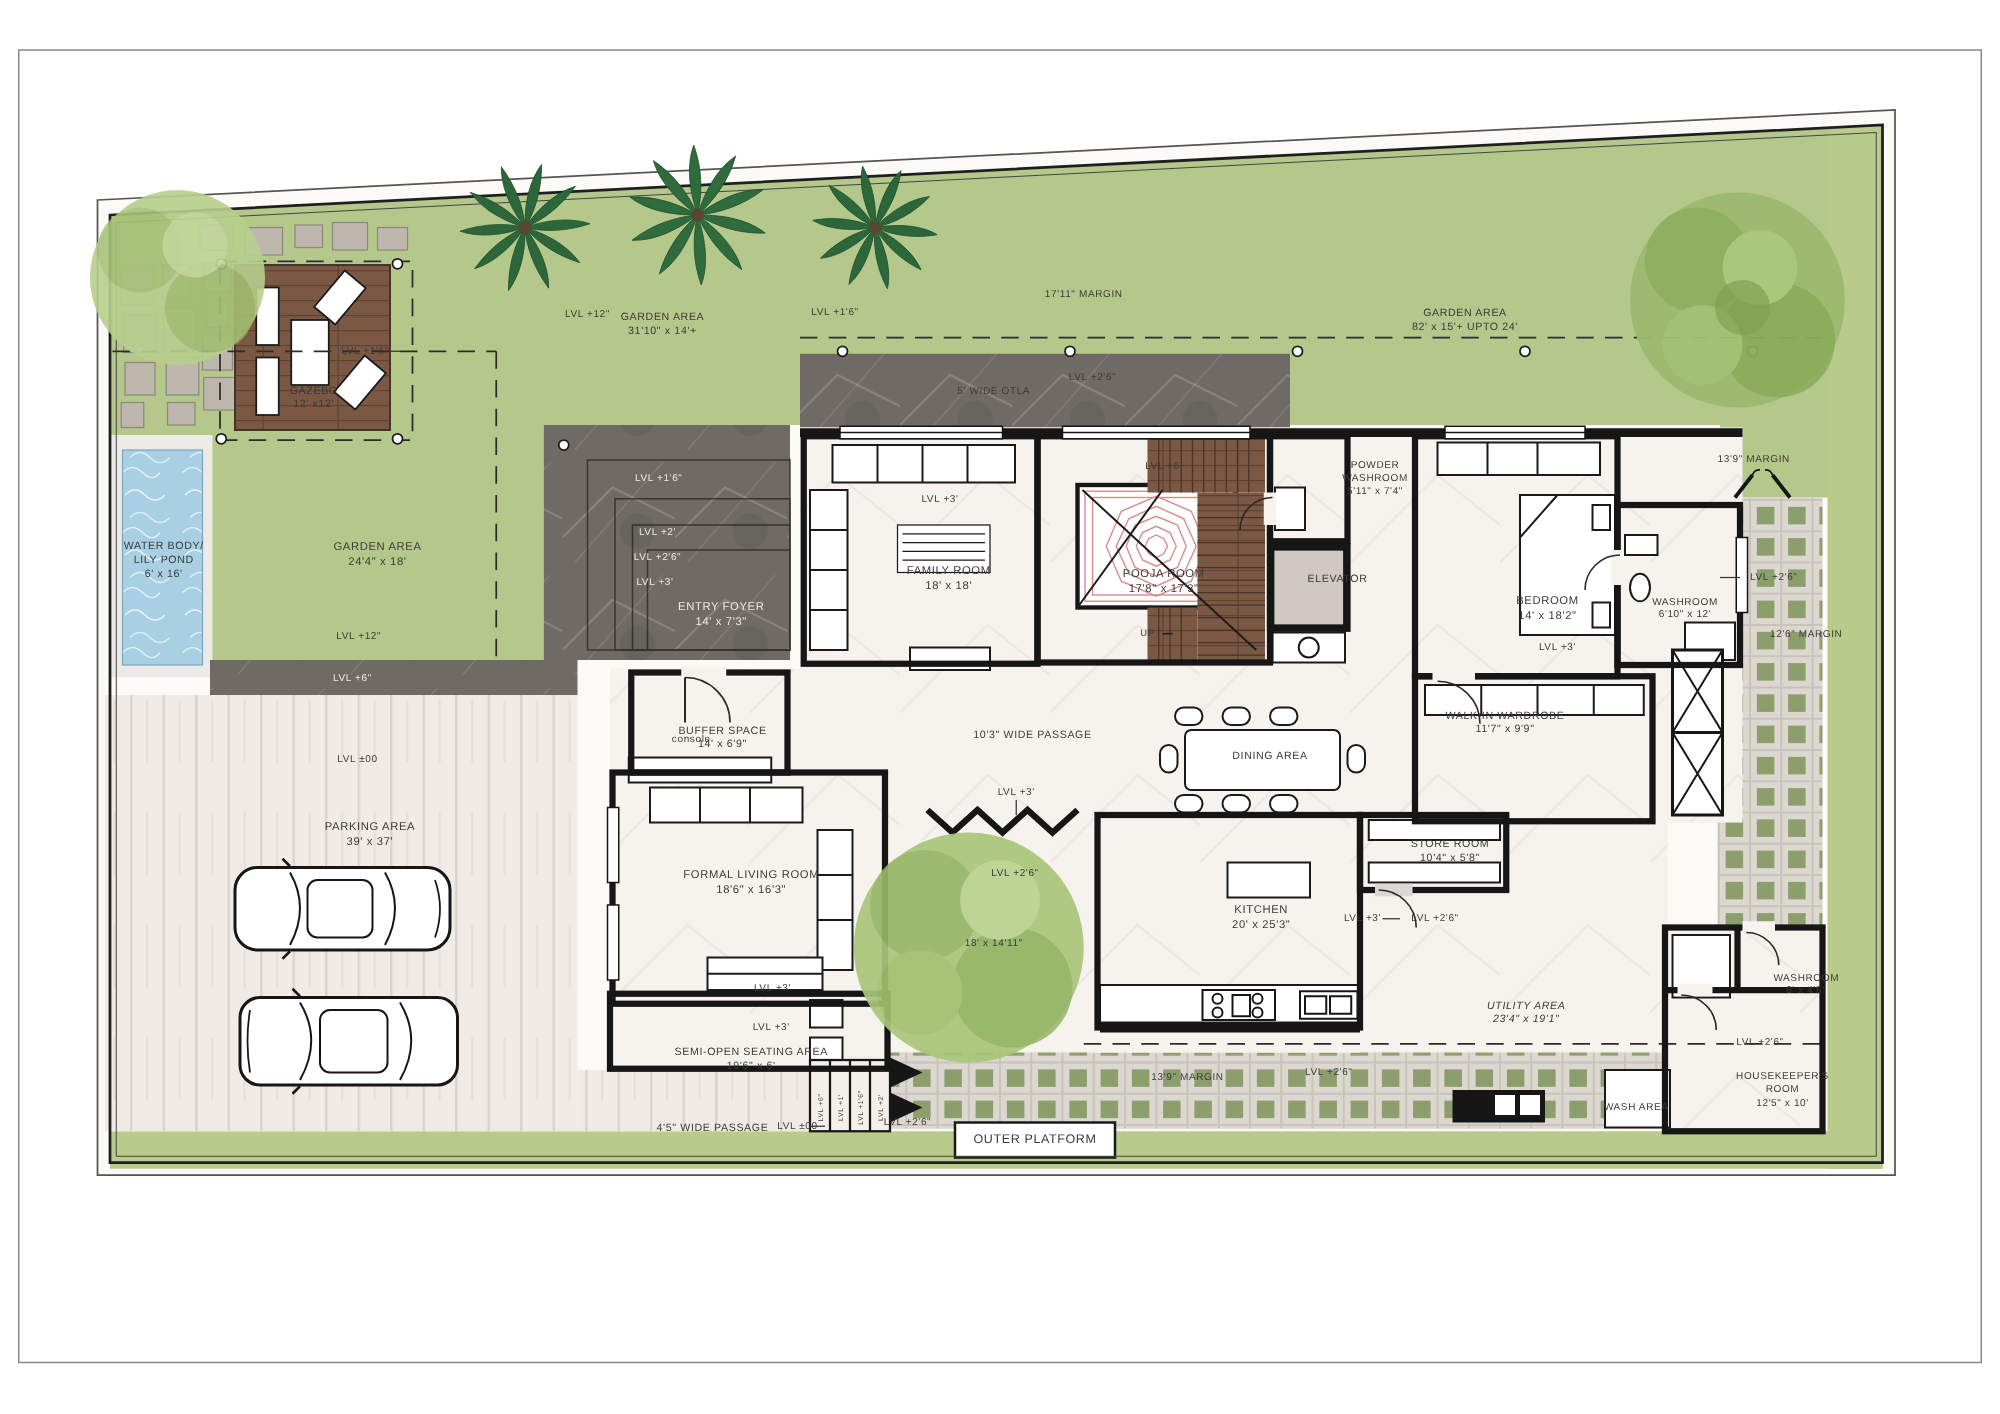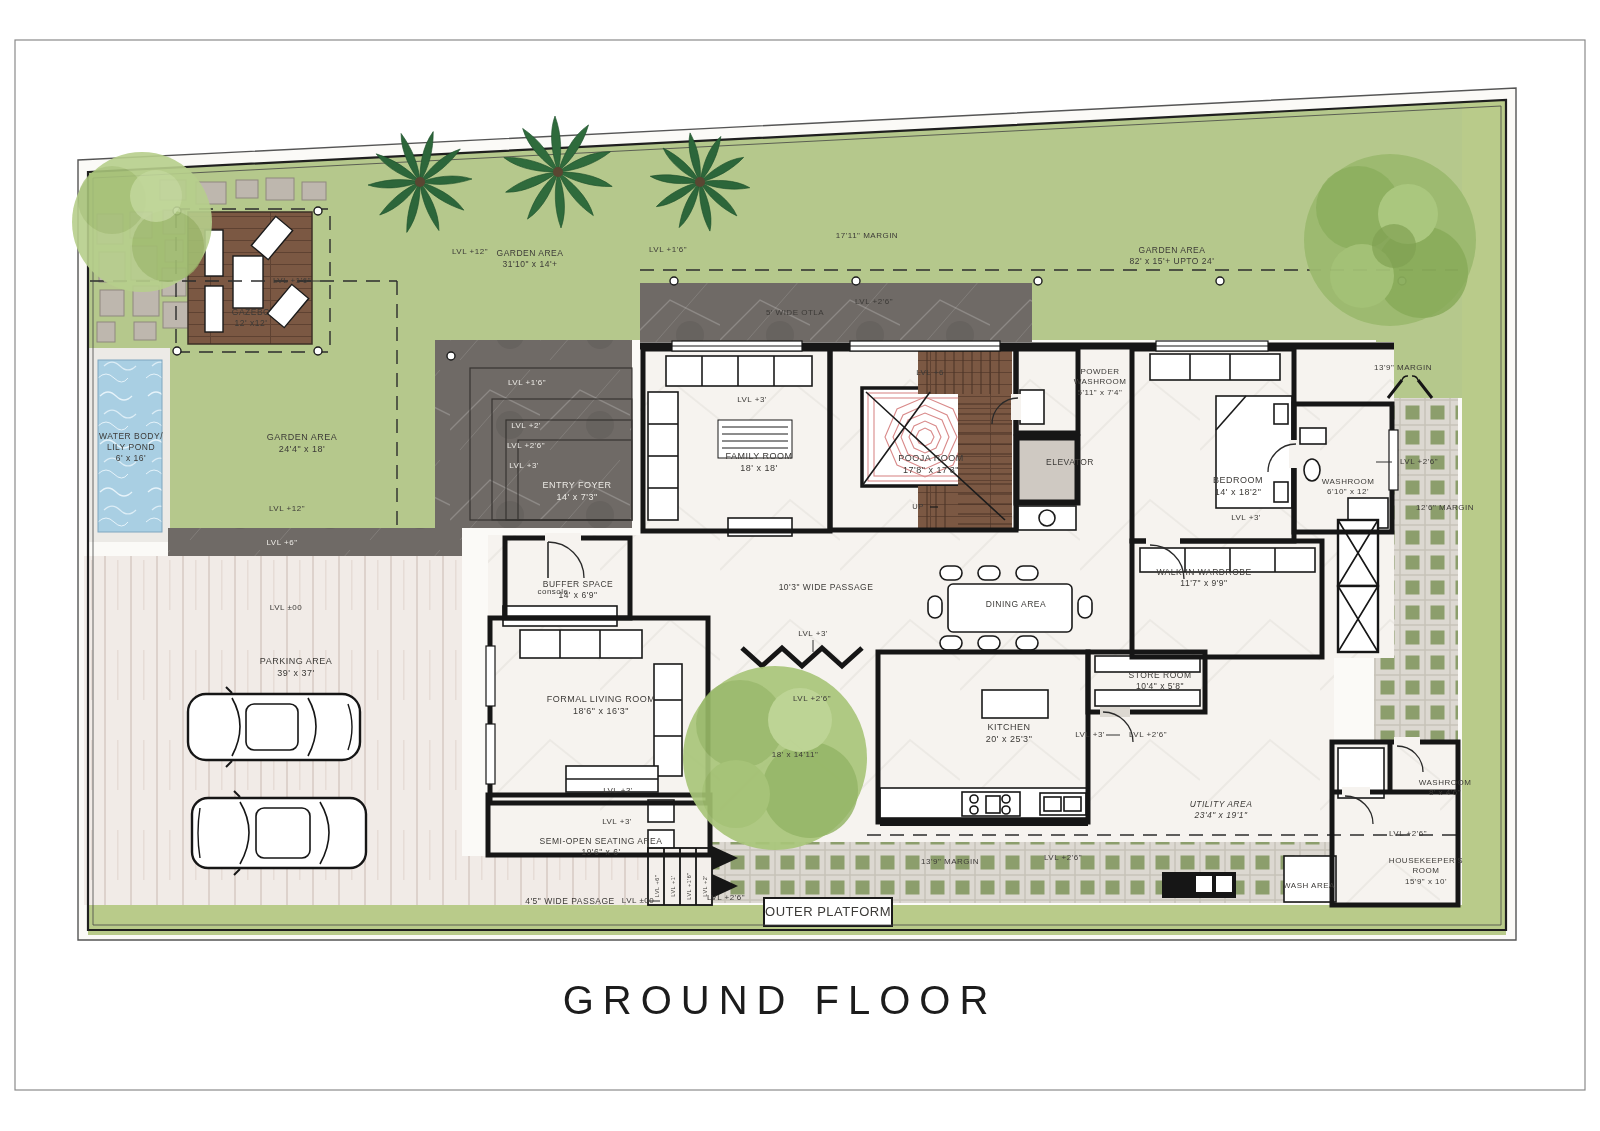--- a/index.html
+++ b/index.html
@@ -515,27 +515,26 @@
 10'4" x 5'8"</div>
       <div class="lbl" style="left: 1221px; top: 810px; font-size: 8.5px; transform: translate(-50%, -50%); font-style: italic;">UTILITY AREA
 23'4" x 19'1"</div>
       <div class="lbl" style="left: 950px; top: 862px; font-size: 8px; transform: translate(-50%, -50%);">13'9" MARGIN</div>
       <div class="lbl" style="left: 1063px; top: 858px; font-size: 8px; transform: translate(-50%, -50%);">LVL +2'6"</div>
       <div class="lbl" style="left: 1445px; top: 788px; font-size: 8px; transform: translate(-50%, -50%);">WASHROOM
 8' x 4'6"</div>
       <div class="lbl" style="left: 1408px; top: 834px; font-size: 8px; transform: translate(-50%, -50%);">LVL +2'6"</div>
       <div class="lbl" style="left: 1426px; top: 872px; font-size: 8px; transform: translate(-50%, -50%);">HOUSEKEEPER'S
 ROOM
-15'9" x 10'</div>
+12'5" x 10'</div>
       <div class="lbl" style="left: 1309px; top: 886px; font-size: 8px; transform: translate(-50%, -50%);">WASH AREA</div>
-      <div class="lbl" style="left: 828px; top: 912px; font-size: 13px; transform: translate(-50%, -50%);">OUTER PLATFORM</div>
+      <div class="lbl" style="left: 828px; top: 912px; font-size: 10px; transform: translate(-50%, -50%);">OUTER PLATFORM</div>
       <div class="lbl" style="left: 570px; top: 902px; font-size: 8.5px; transform: translate(-50%, -50%);">4'5" WIDE PASSAGE</div>
       <div class="lbl" style="left: 638px; top: 901px; font-size: 8px; transform: translate(-50%, -50%);">LVL ±00</div>
       <div class="lbl" style="left: 726px; top: 898px; font-size: 8px; transform: translate(-50%, -50%);">LVL +2'6"</div>
       <div class="lbl" style="left: 658px; top: 886px; font-size: 5.5px; transform: translate(-50%, -50%) rotate(-90deg);">LVL +6"</div>
       <div class="lbl" style="left: 674px; top: 886px; font-size: 5.5px; transform: translate(-50%, -50%) rotate(-90deg);">LVL +1'</div>
       <div class="lbl" style="left: 690px; top: 886px; font-size: 5.5px; transform: translate(-50%, -50%) rotate(-90deg);">LVL +1'6"</div>
       <div class="lbl" style="left: 706px; top: 886px; font-size: 5.5px; transform: translate(-50%, -50%) rotate(-90deg);">LVL +2'</div>
     </div>
 
-<div class="title">GROUND FLOOR</div>
 
 </div>
 
 </body></html>

